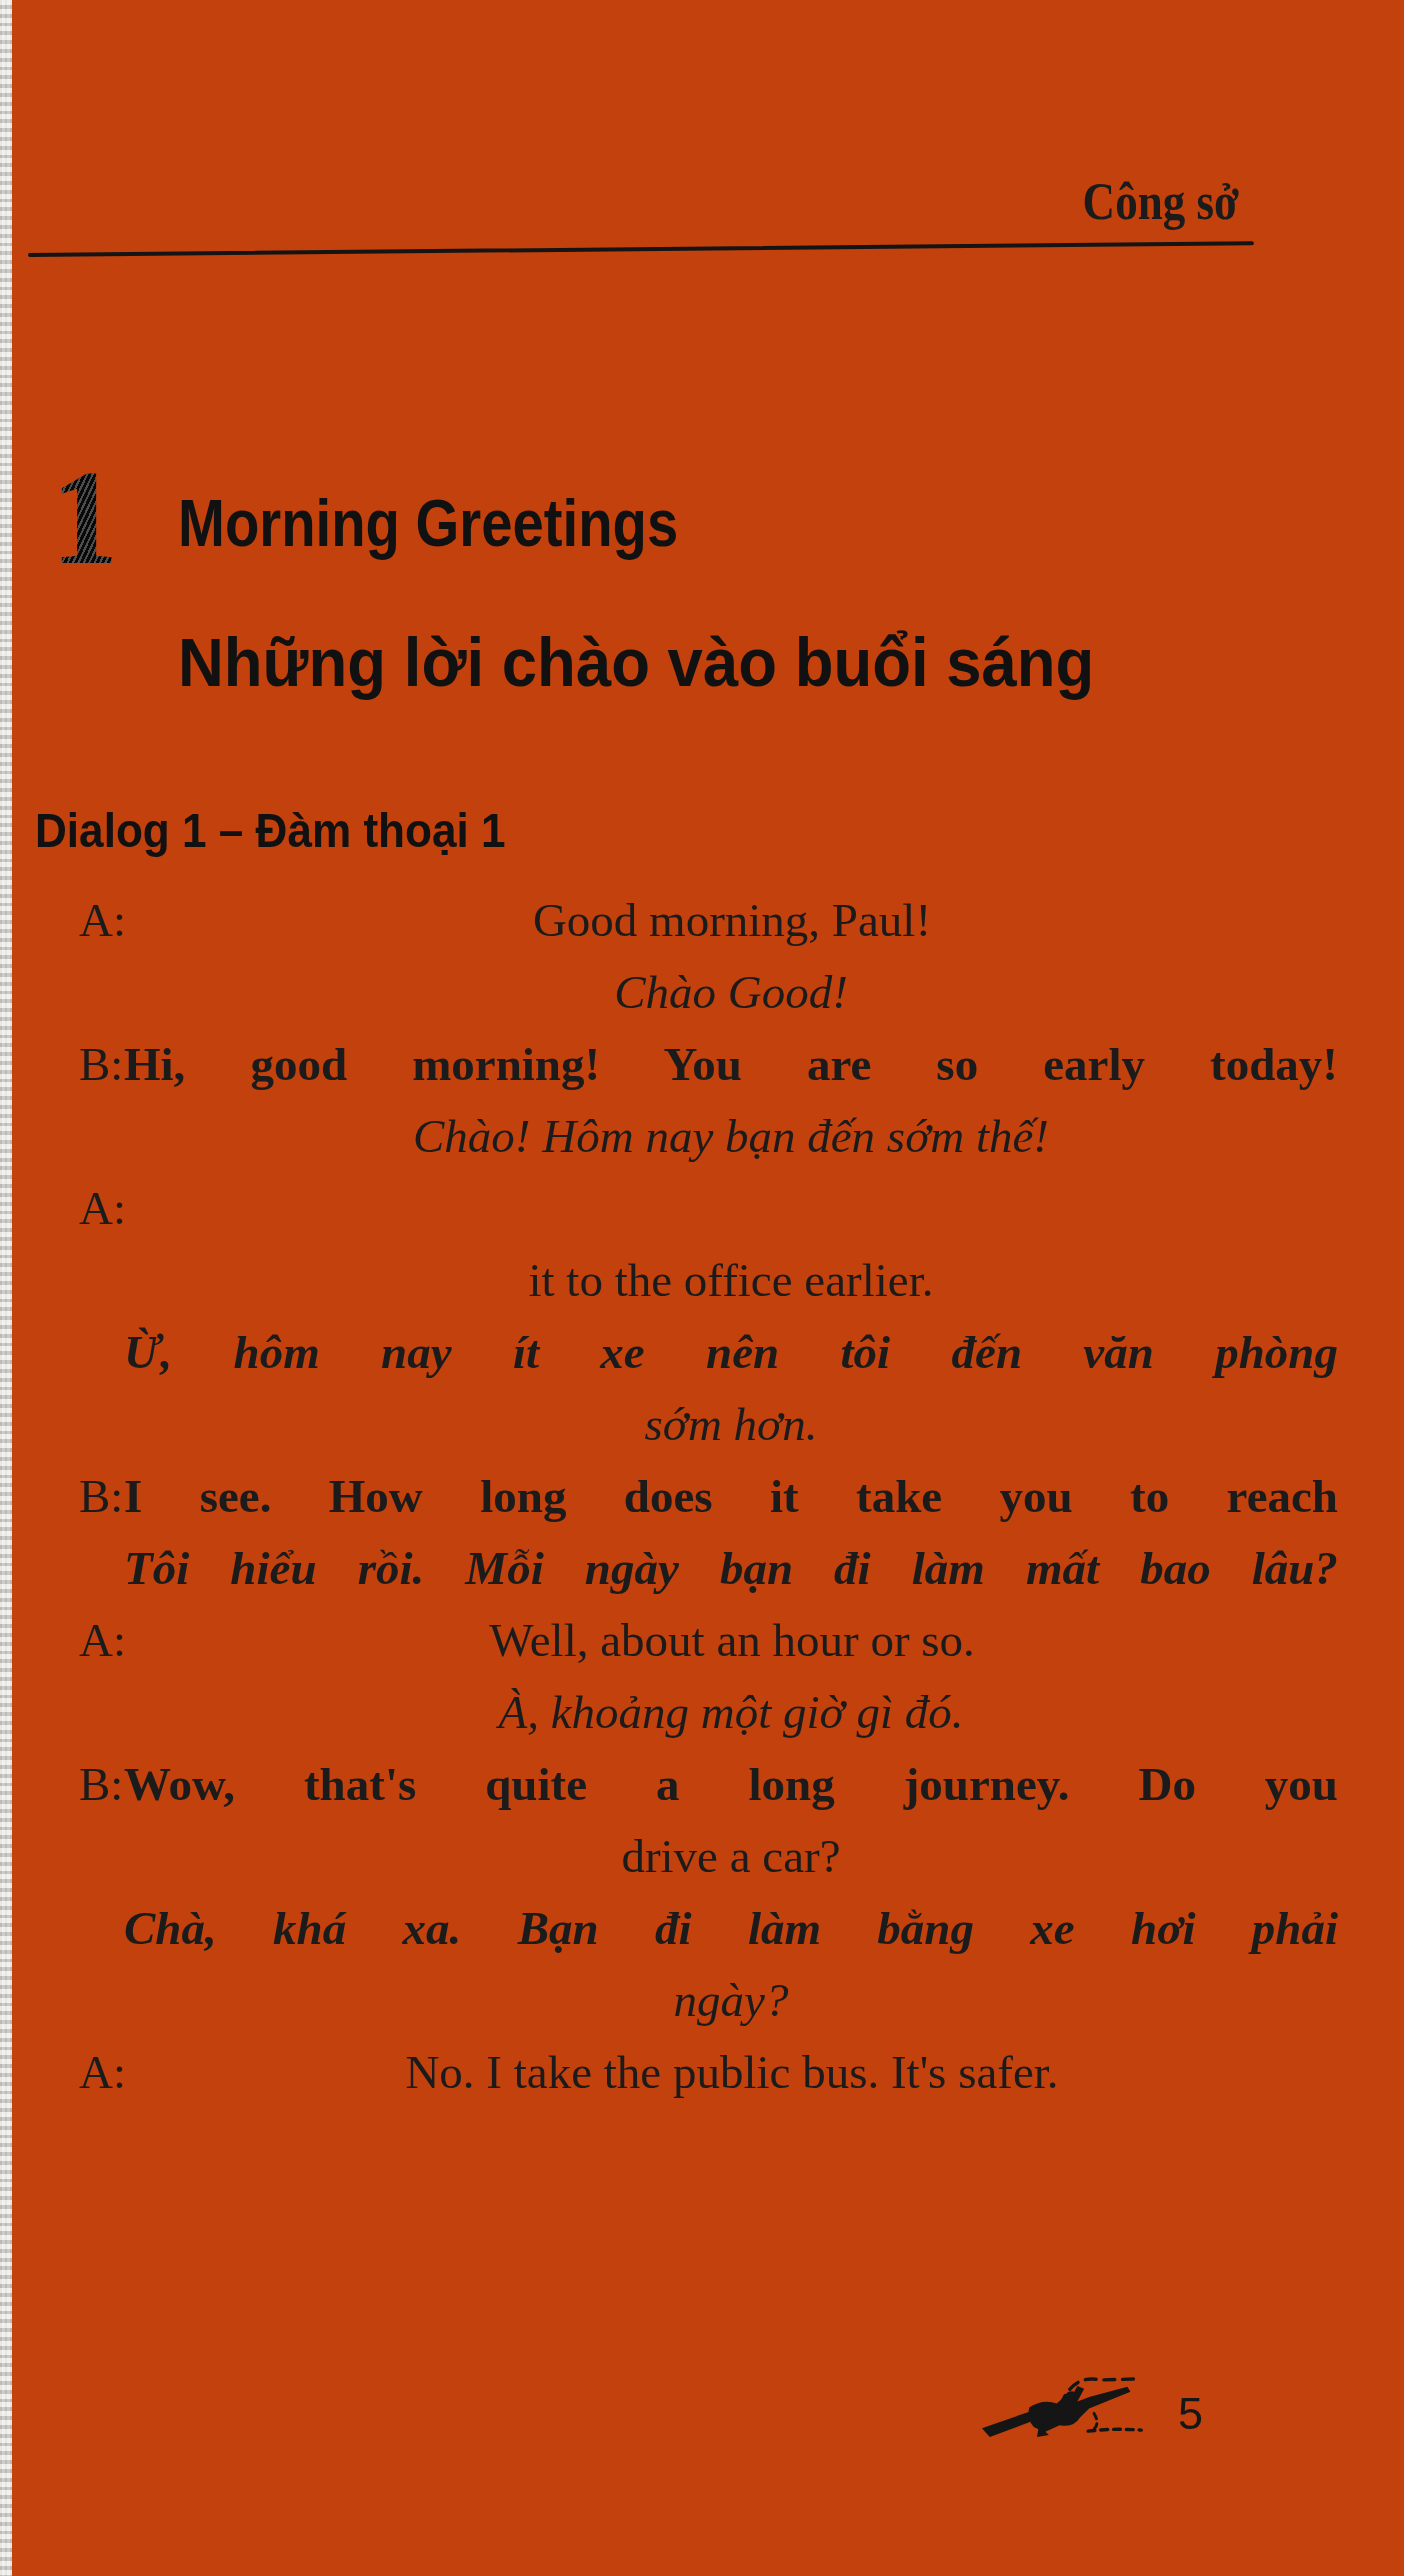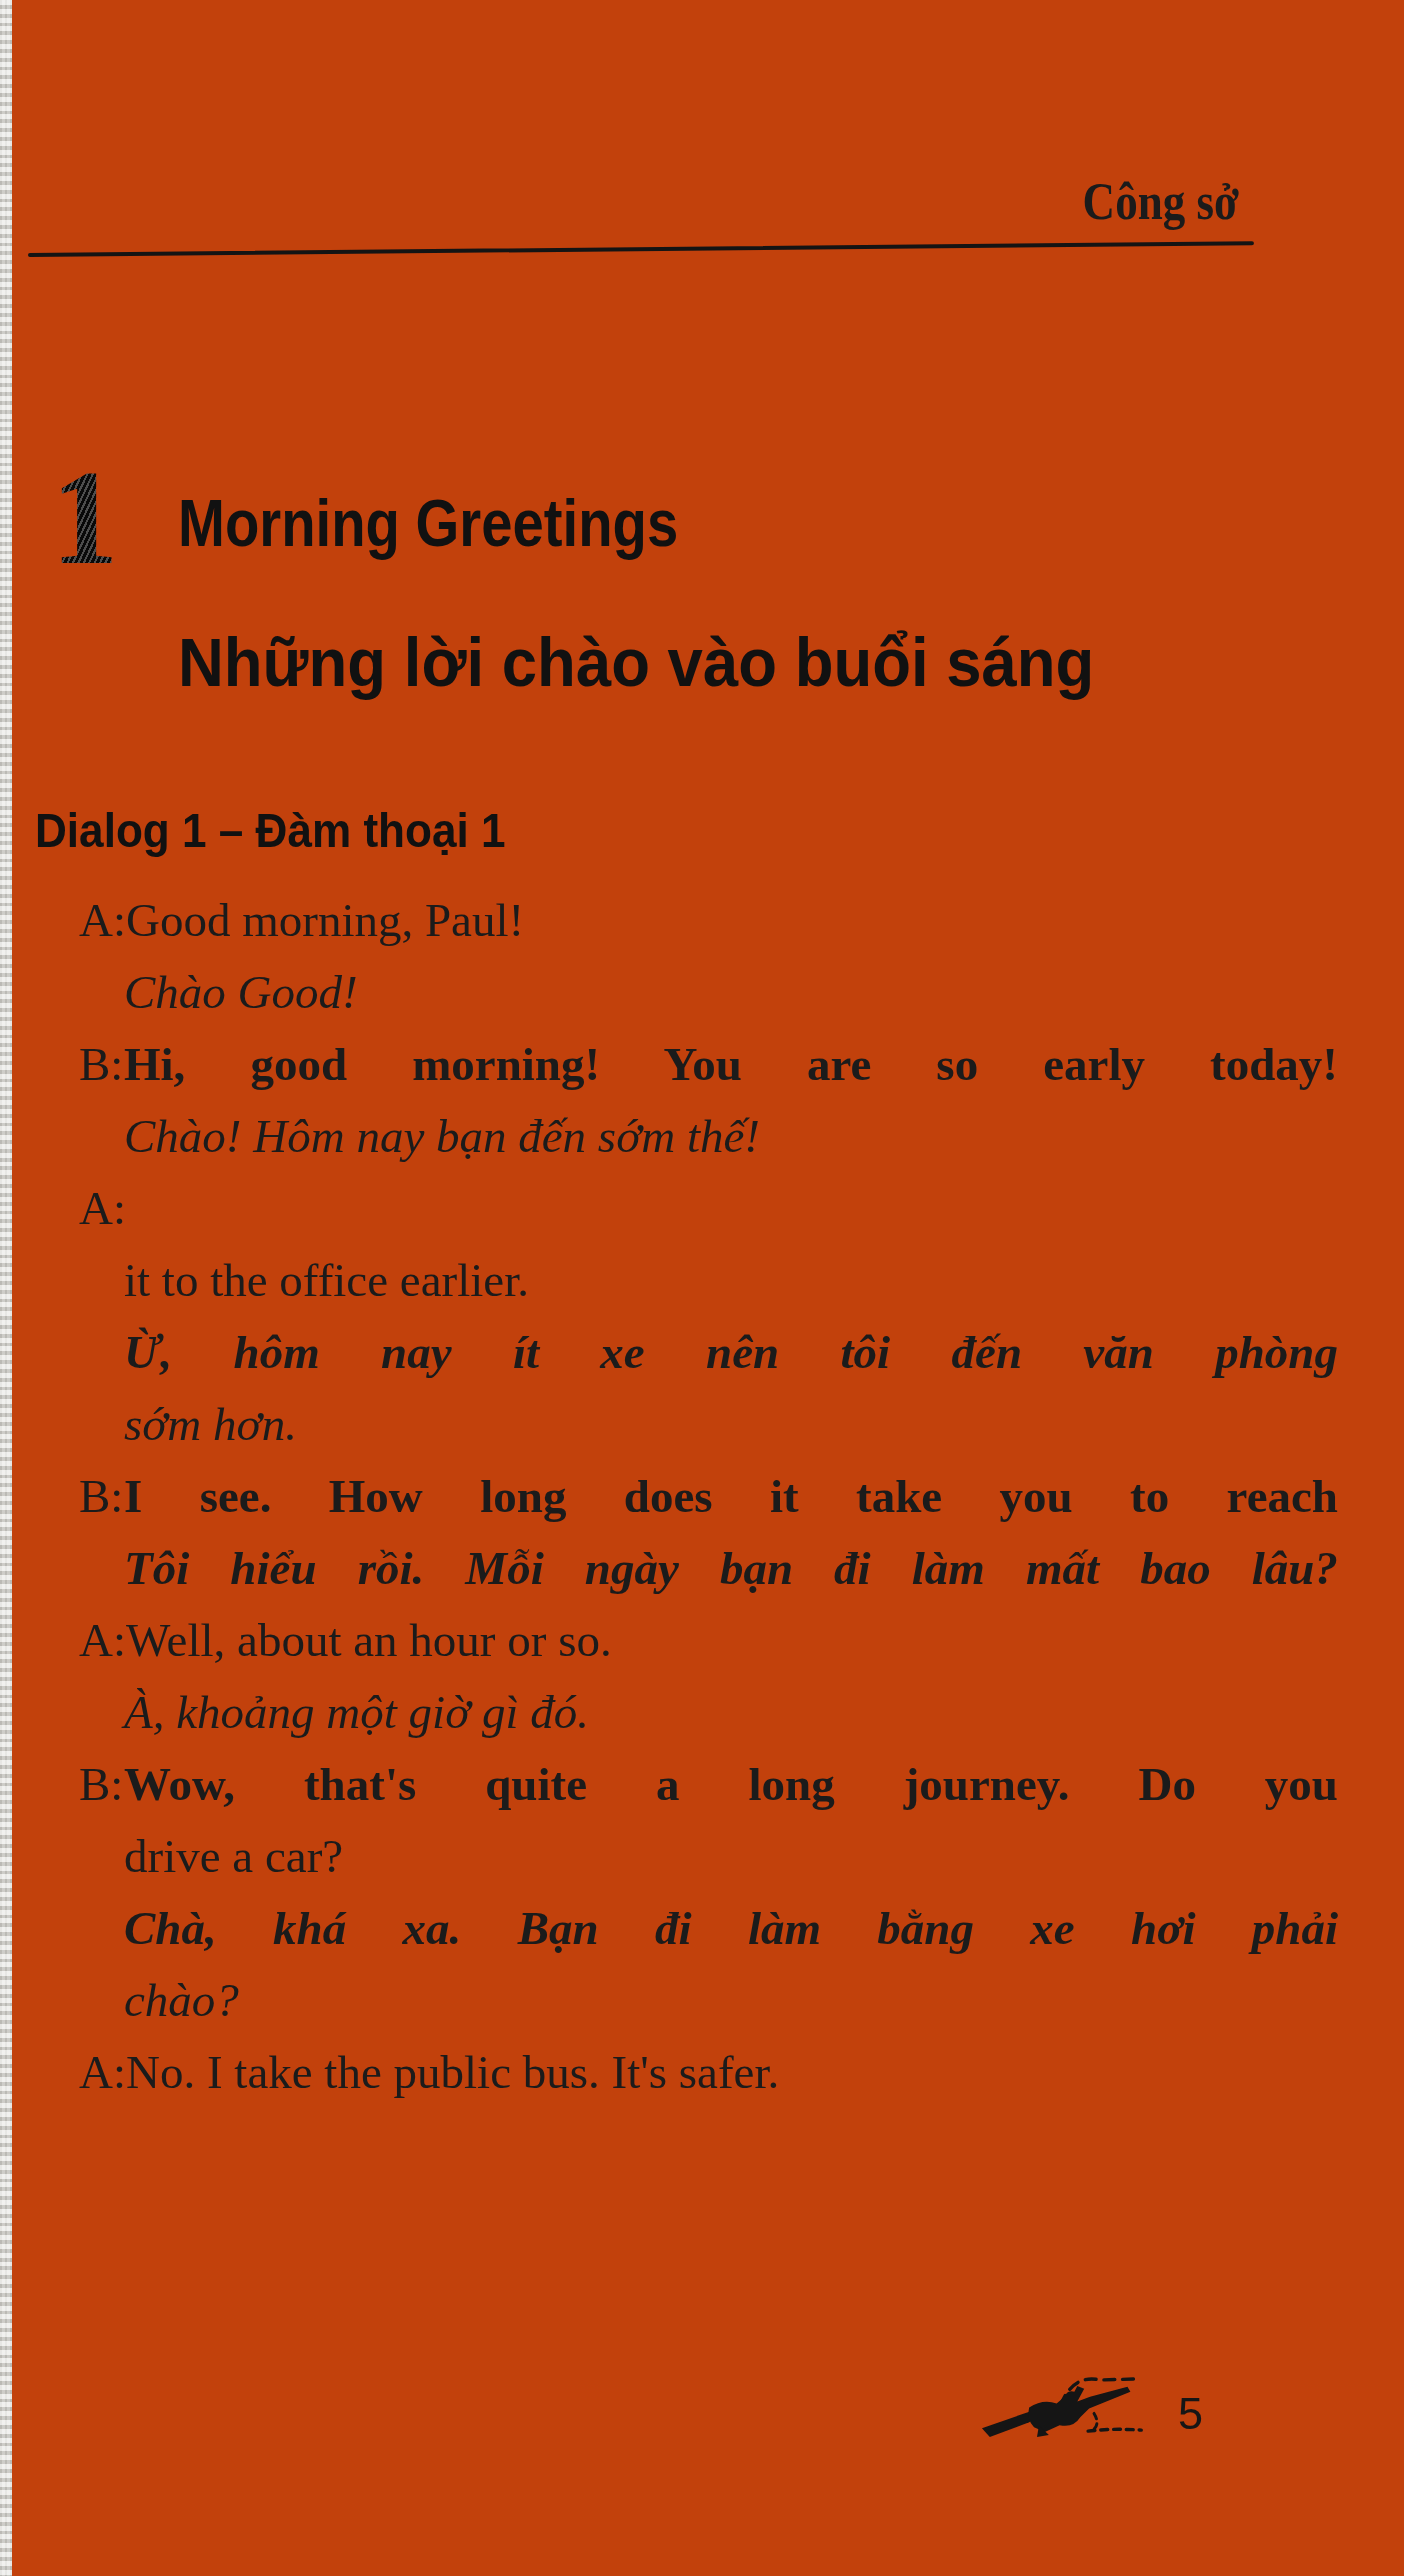--- a/index.html
+++ b/index.html
@@ -66,21 +66,21 @@
     transform:scaleX(.9);transform-origin:left center;
     white-space:nowrap;color:#111;
   }
   
   .dialog{
     position:absolute;left:79px;top:893px;width:1259px;
     font-size:47px;
   }
   .line{display:flex;height:72px;align-items:flex-start;line-height:1.18;}
   .line .speaker{flex:0 0 45px;}
-  .line .text{flex:1 1 auto;min-width:0;text-align:left;}
+  .line .text{flex:1 1 auto;min-width:0;text-align:center;}
   .line.vi .text{font-style:italic;}
   .line.justify .text{text-align:justify;text-align-last:justify;font-weight:bold;}
   
   .footer-doodle{position:absolute;left:978px;top:2366px;width:177px;height:84px;}
   .page-num{
     position:absolute;left:1178px;top:2387px;
     font-family:"Liberation Sans","DejaVu Sans",sans-serif;
     font-size:45px;line-height:1.2;color:#161616;
   }
 </style>
@@ -157,21 +157,21 @@
       <div class="line en">
         <span class="speaker"></span>
         <span class="text">drive a car?</span>
       </div>
       <div class="line vi justify">
         <span class="speaker"></span>
         <span class="text">Chà, khá xa. Bạn đi làm bằng xe hơi phải</span>
       </div>
       <div class="line vi">
         <span class="speaker"></span>
-        <span class="text">chào?</span>
+        <span class="text">ngày?</span>
       </div>
       <div class="line en">
         <span class="speaker">A:</span>
         <span class="text">No. I take the public bus. It's safer.</span>
       </div>
     </div>
 
   <svg class="footer-doodle" viewBox="0 0 180 85" aria-hidden="true">
     <g fill="none" stroke="#151515" stroke-linecap="round">
       <path d="M84 40 Q96 8 124 14 L162 13" stroke-width="3.5" stroke-dasharray="11 8"></path>

